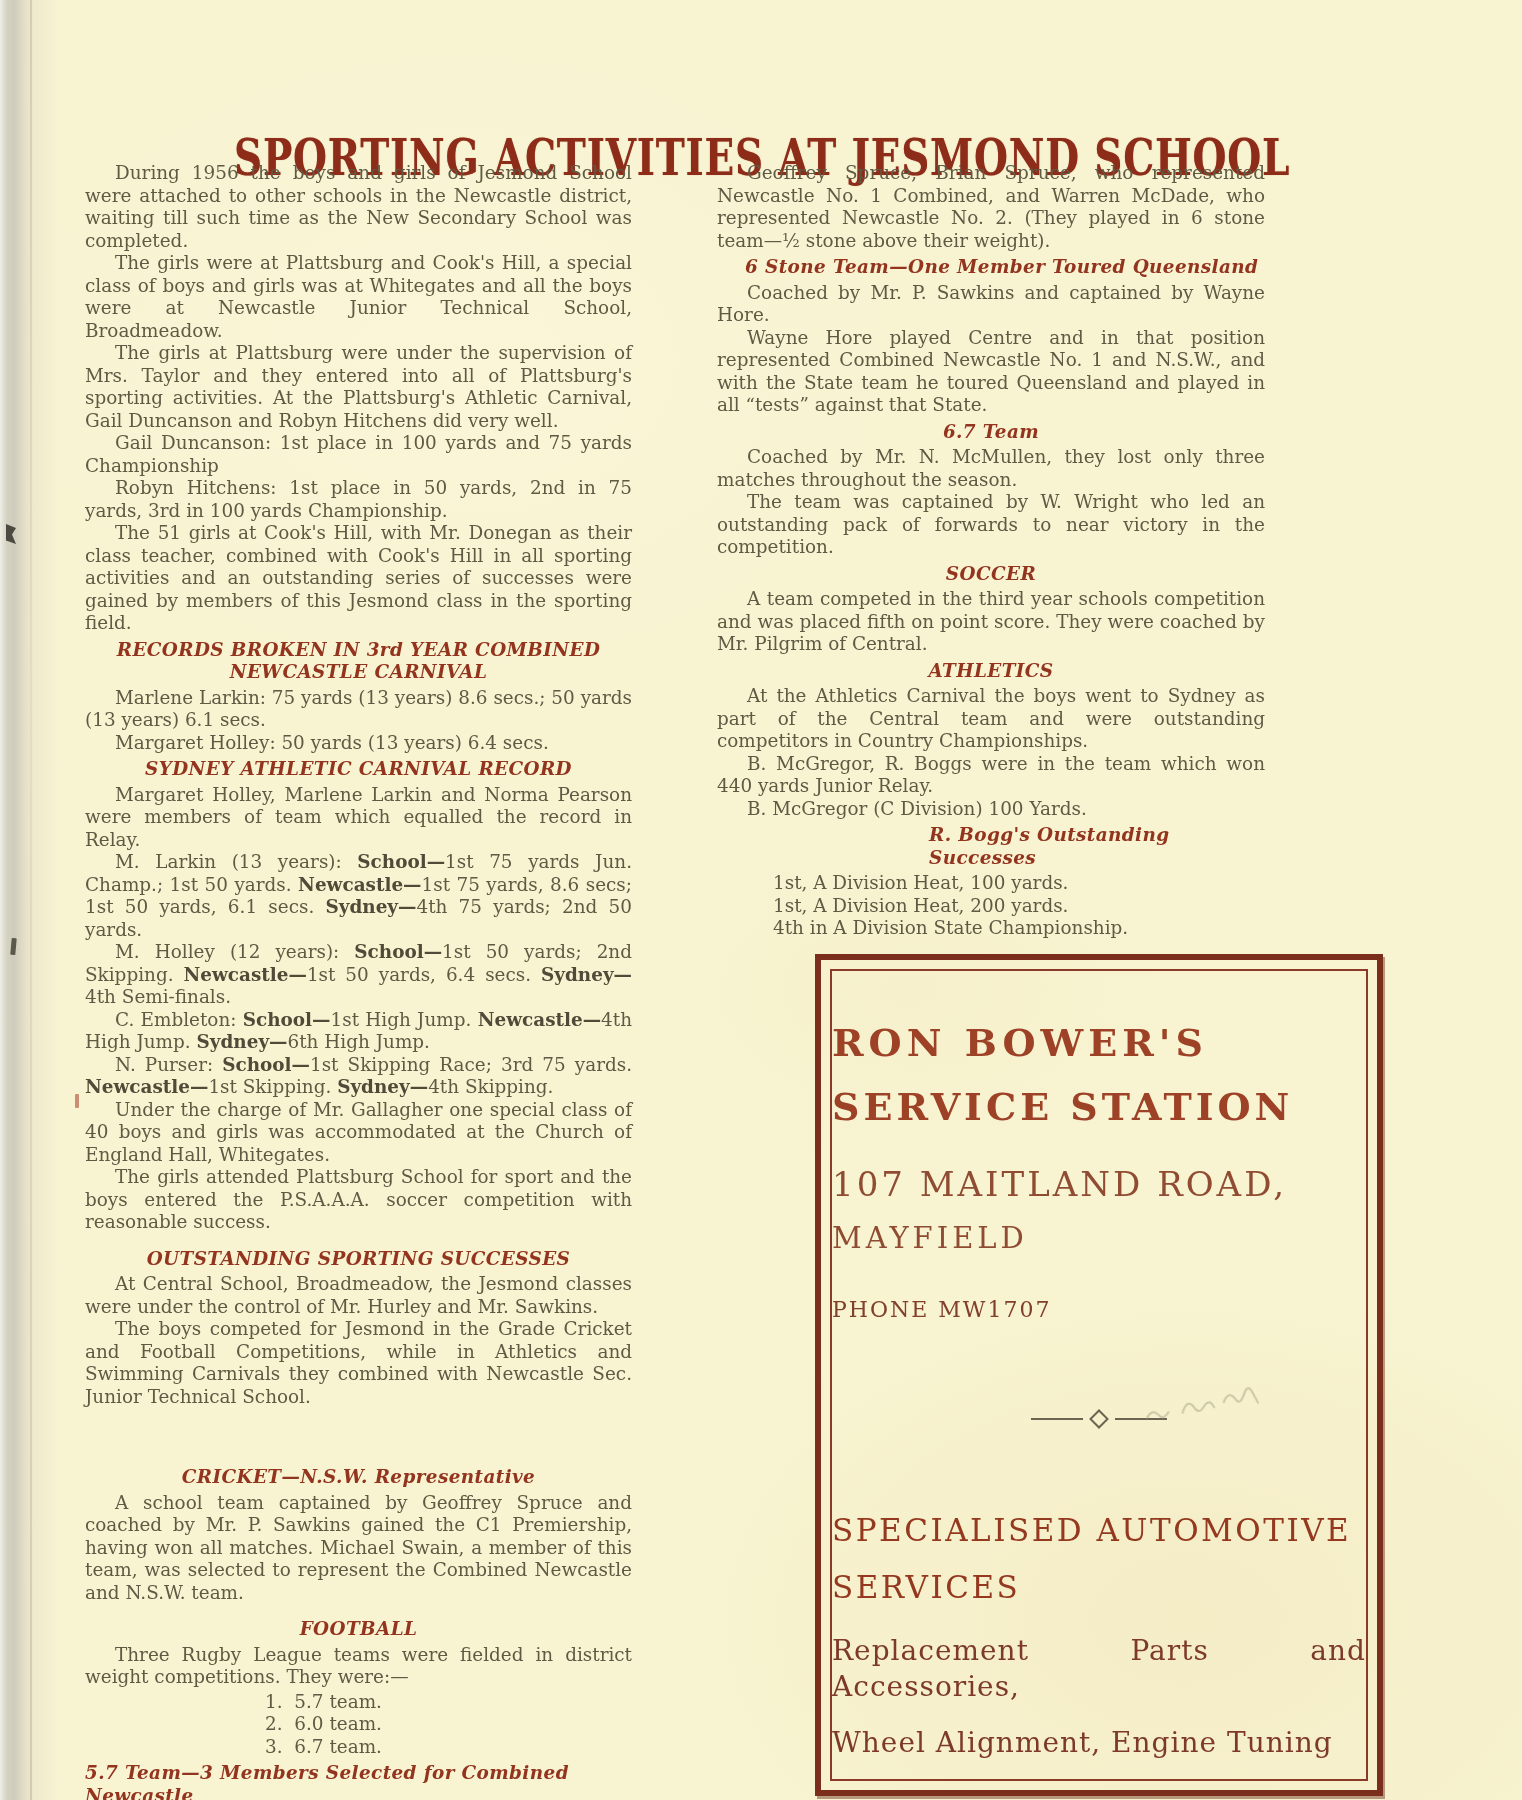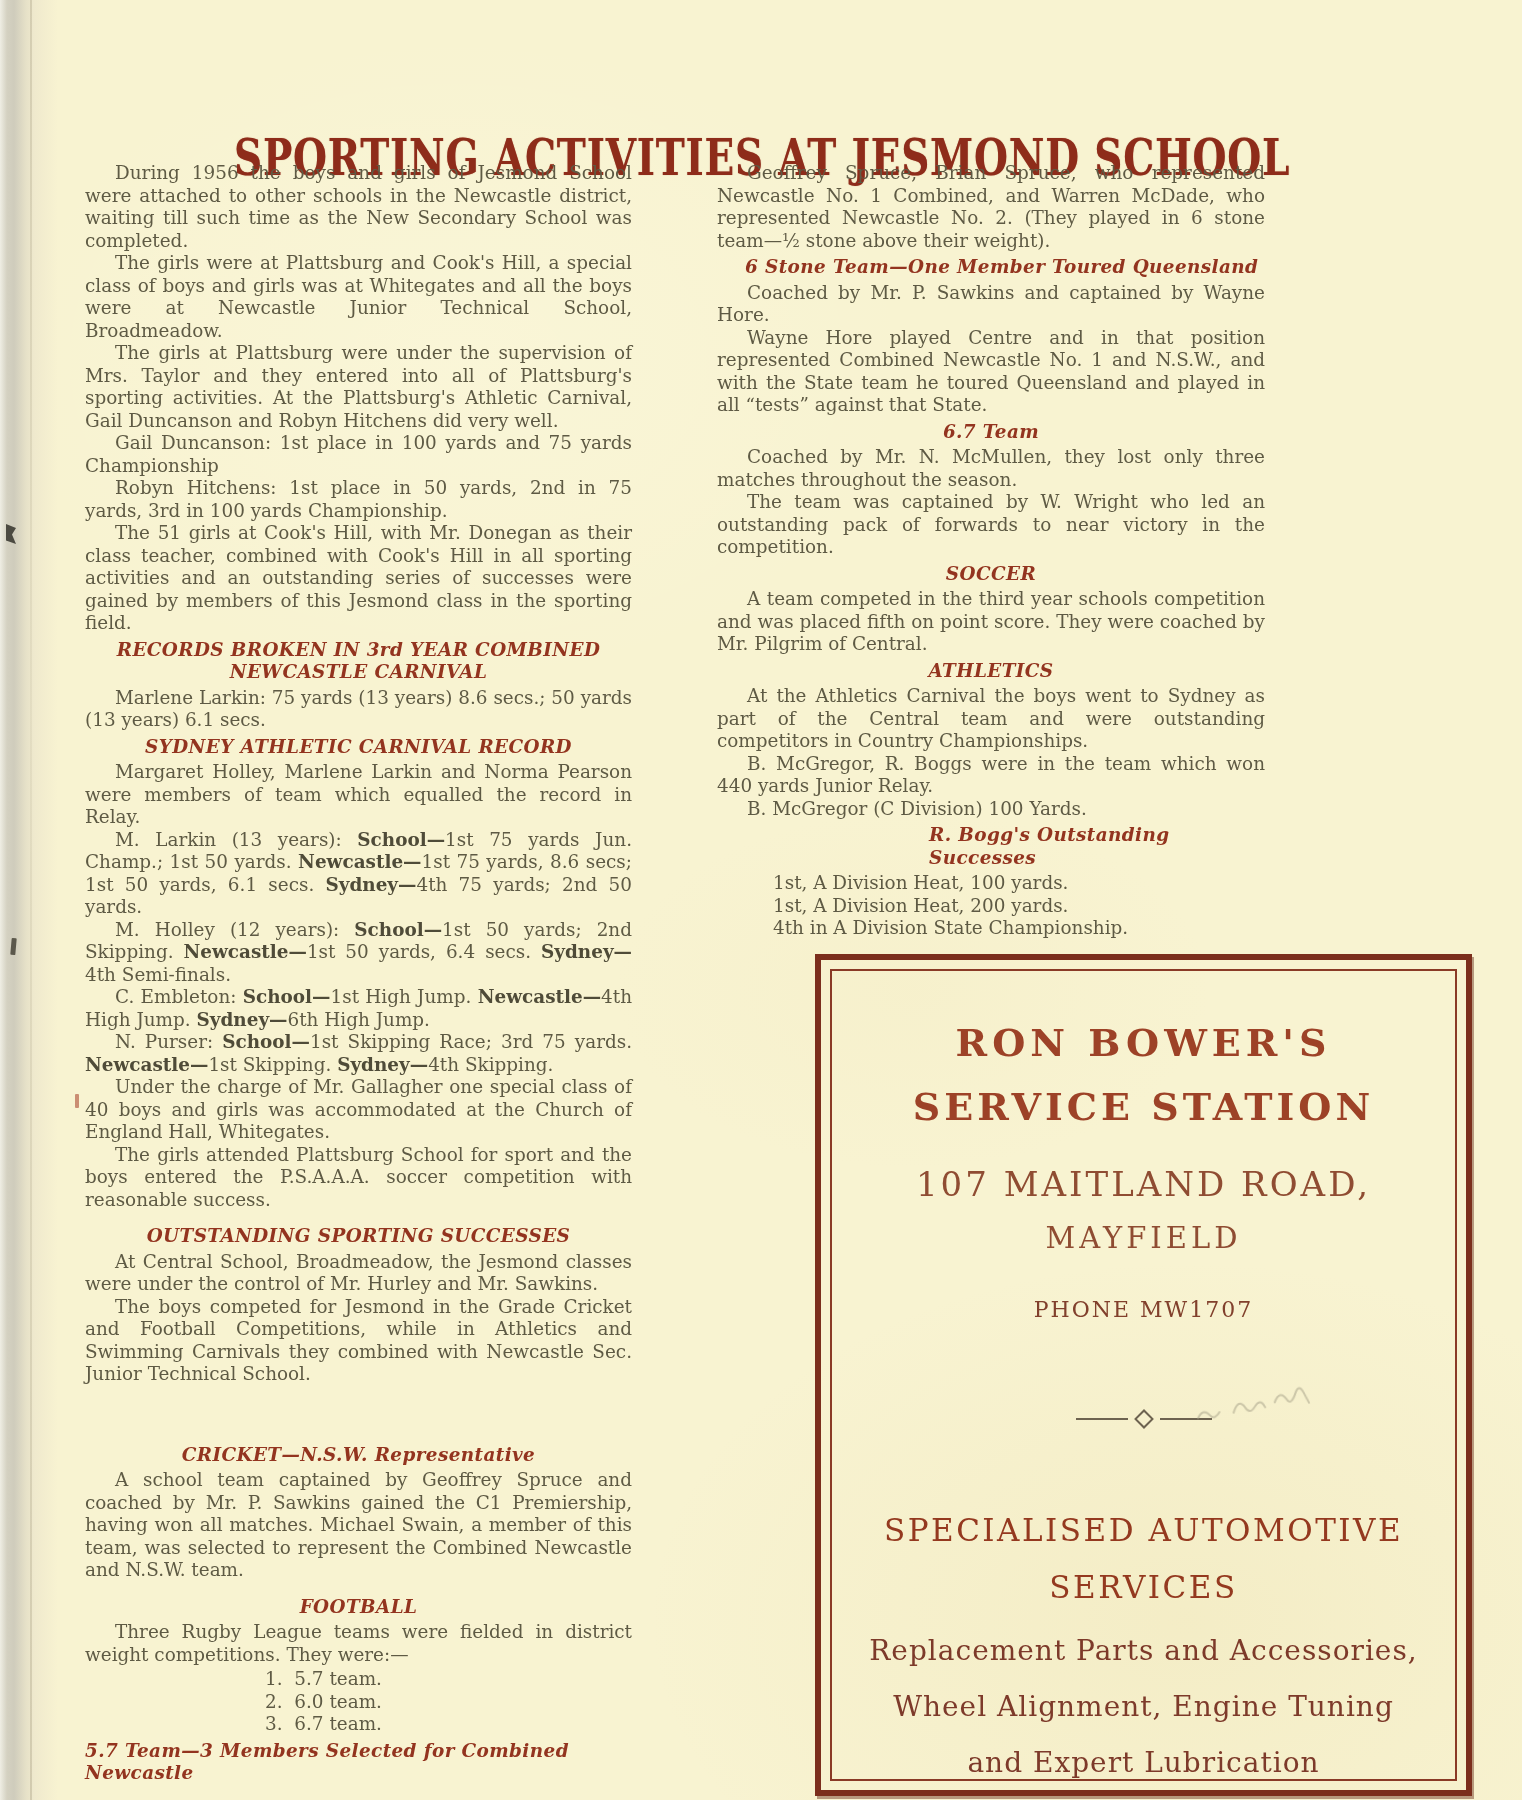--- a/index.html
+++ b/index.html
@@ -68,25 +68,25 @@
   .heading.run-in { text-align:left; text-indent:28px; }
   .heading.shift-right { text-align:left; padding-left:212px; }
 
   .num-list { margin:2px 0; }
   .list-line { text-align:center; padding-right:70px; }
 
   
   .ad {
     box-sizing:border-box;
     margin:14px 0 0 98px;
-    width:657px; height:842px;
+    width:568px; height:842px;
     border:6px solid #7b2e1c;
     box-shadow:2px 3px 0 rgba(104,44,26,.45);
     position:relative;
-    text-align:center; text-indent:0;
+    text-indent:0;
   }
   .ad-frame { position:absolute; inset:9px; border:2px solid #8a3a26; overflow:hidden; }
   .ad-name { font-weight:700; color:#9d4227; font-size:38px; letter-spacing:5px; line-height:48px; }
   .ad-name.l1 { margin-top:48px; }
   .ad-name.l2 { margin-top:16px; letter-spacing:4px; }
   .ad-addr { color:#8f4c32; font-size:34px; letter-spacing:3px; line-height:38px; }
   .ad-addr.l1 { margin-top:34px; }
   .ad-addr.l2 { margin-top:16px; font-size:29px; letter-spacing:4px; }
   .ad-phone { color:#81402c; font-size:22px; letter-spacing:2px; line-height:38px; margin-top:34px; }
   .ad-divider-row { margin-top:84px; height:12px; position:relative;
@@ -125,20 +125,21 @@
       <p class="para">The girls were at Plattsburg and Cook's Hill, a special class of boys and girls was at Whitegates and all the boys were at Newcastle Junior Technical School, Broadmeadow.</p>
       <p class="para">The girls at Plattsburg were under the supervision of Mrs. Taylor and they entered into all of Plattsburg's sporting activities. At the Plattsburg's Athletic Carnival, Gail Duncanson and Robyn Hitchens did very well.</p>
       <p class="para">Gail Duncanson: 1st place in 100 yards and 75 yards Championship</p>
       <p class="para">Robyn Hitchens: 1st place in 50 yards, 2nd in 75 yards, 3rd in 100 yards Championship.</p>
       <p class="para">The 51 girls at Cook's Hill, with Mr. Donegan as their class teacher, combined with Cook's Hill in all sporting activities and an outstanding series of successes were gained by members of this Jesmond class in the sporting field.</p>
       <div class="heading">
         <span class="hline">RECORDS BROKEN IN 3rd YEAR COMBINED</span>
         <span class="hline">NEWCASTLE CARNIVAL</span>
       </div>
       <p class="para">Marlene Larkin: 75 yards (13 years) 8.6 secs.; 50 yards (13 years) 6.1 secs.</p>
+      <p class="para">Margaret Holley: 50 yards (13 years) 6.4 secs.</p>
       <div class="heading">
         <span class="hline">SYDNEY ATHLETIC CARNIVAL RECORD</span>
       </div>
       <p class="para">Margaret Holley, Marlene Larkin and Norma Pearson were members of team which equalled the record in Relay.</p>
       <p class="para"><span>M. Larkin (13 years): </span><b>School—</b><span>1st 75 yards Jun. Champ.; 1st 50 yards. </span><b>Newcastle—</b><span>1st 75 yards, 8.6 secs; 1st 50 yards, 6.1 secs. </span><b>Sydney—</b><span>4th 75 yards; 2nd 50 yards.</span></p>
       <p class="para"><span>M. Holley (12 years): </span><b>School—</b><span>1st 50 yards; 2nd Skipping. </span><b>Newcastle—</b><span>1st 50 yards, 6.4 secs. </span><b>Sydney—</b><span>4th Semi-finals.</span></p>
       <p class="para"><span>C. Embleton: </span><b>School—</b><span>1st High Jump. </span><b>Newcastle—</b><span>4th High Jump. </span><b>Sydney—</b><span>6th High Jump.</span></p>
       <p class="para"><span>N. Purser: </span><b>School—</b><span>1st Skipping Race; 3rd 75 yards. </span><b>Newcastle—</b><span>1st Skipping. </span><b>Sydney—</b><span>4th Skipping.</span></p>
       <p class="para">Under the charge of Mr. Gallagher one special class of 40 boys and girls was accommodated at the Church of England Hall, Whitegates.</p>
       <p class="para">The girls attended Plattsburg School for sport and the boys entered the P.S.A.A.A. soccer competition with reasonable success.</p>

